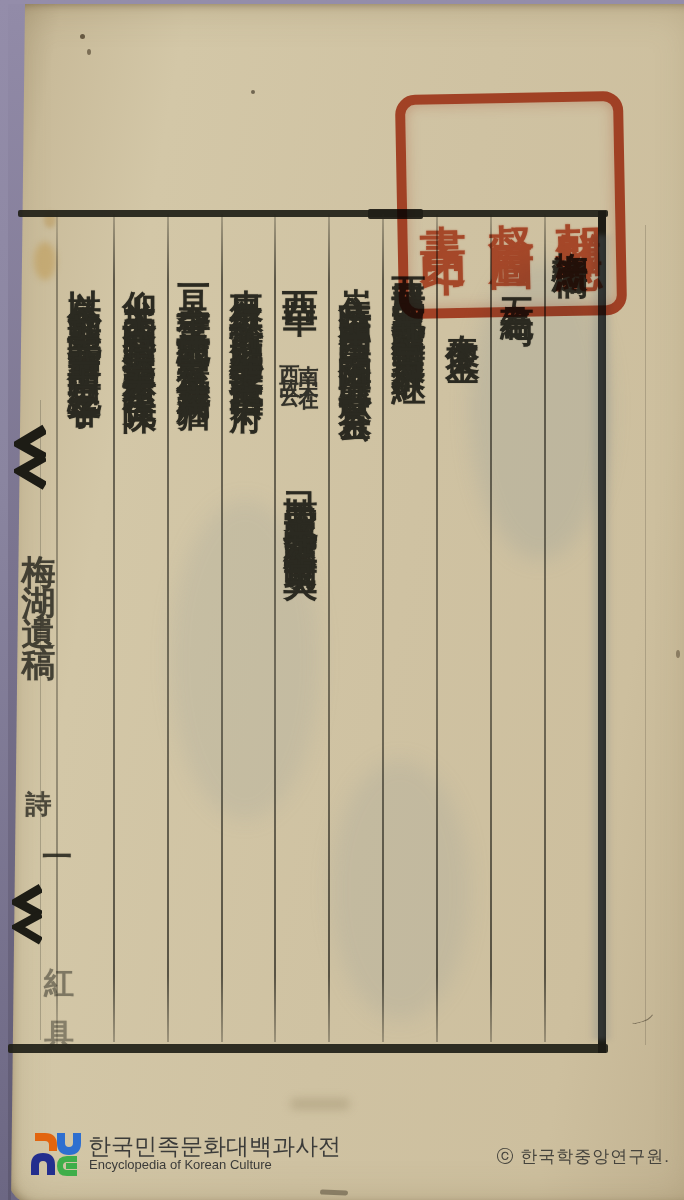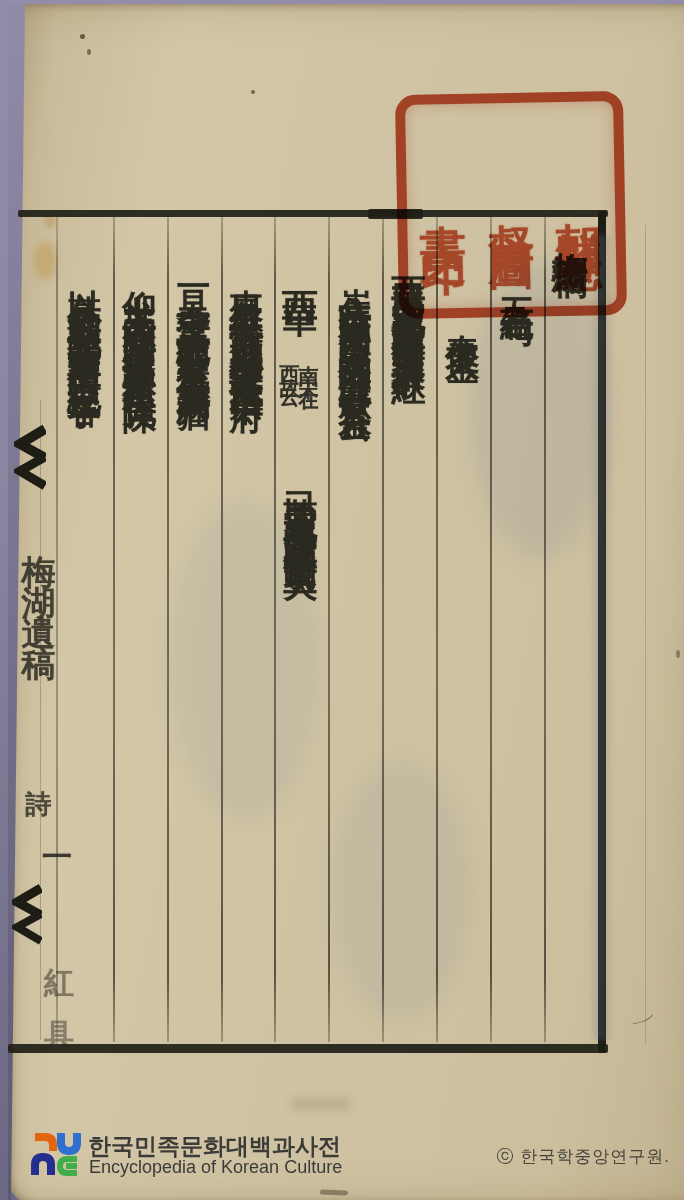--- a/index.html
+++ b/index.html
@@ -30,22 +30,22 @@
         mix-blend-mode:multiply;opacity:.92;display:flex;flex-direction:row-reverse;
         justify-content:space-around;align-items:center;padding:4px 2px;
         box-shadow:inset 0 0 14px rgba(193,70,40,.35);}
   #seal .sealcol{writing-mode:vertical-rl;text-orientation:upright;line-height:1;
         font-weight:700;font-size:46px;letter-spacing:12px;color:#c8502f;
         text-shadow:0 0 2px rgba(200,80,50,.65);}
   .stain{position:absolute;border-radius:50%;}
   .wash{position:absolute;border-radius:50%;filter:blur(10px);}
   
   .kfont{font-family:"Liberation Sans","DejaVu Sans",sans-serif;}
-  #ency-title{position:absolute;left:88px;top:1131px;font-size:23px;font-weight:700;color:#3b3b39;letter-spacing:0px;}
-  #ency-sub{position:absolute;left:89px;top:1157px;font-size:18px;font-weight:400;color:#3b3b39;}
+  #ency-title{position:absolute;left:88px;top:1131px;font-size:23px;font-weight:400;color:#3b3b39;letter-spacing:0px;}
+  #ency-sub{position:absolute;left:89px;top:1157px;font-size:13px;font-weight:400;color:#3b3b39;}
   #copyright{position:absolute;right:14px;top:1145px;font-size:17px;color:#46443d;letter-spacing:1px;}
   svg{display:block;}
 </style>
 </head>
 <body>
 
 <div id="shot">
 
   <div id="paper"></div>
   <div id="left-wedge"></div>

